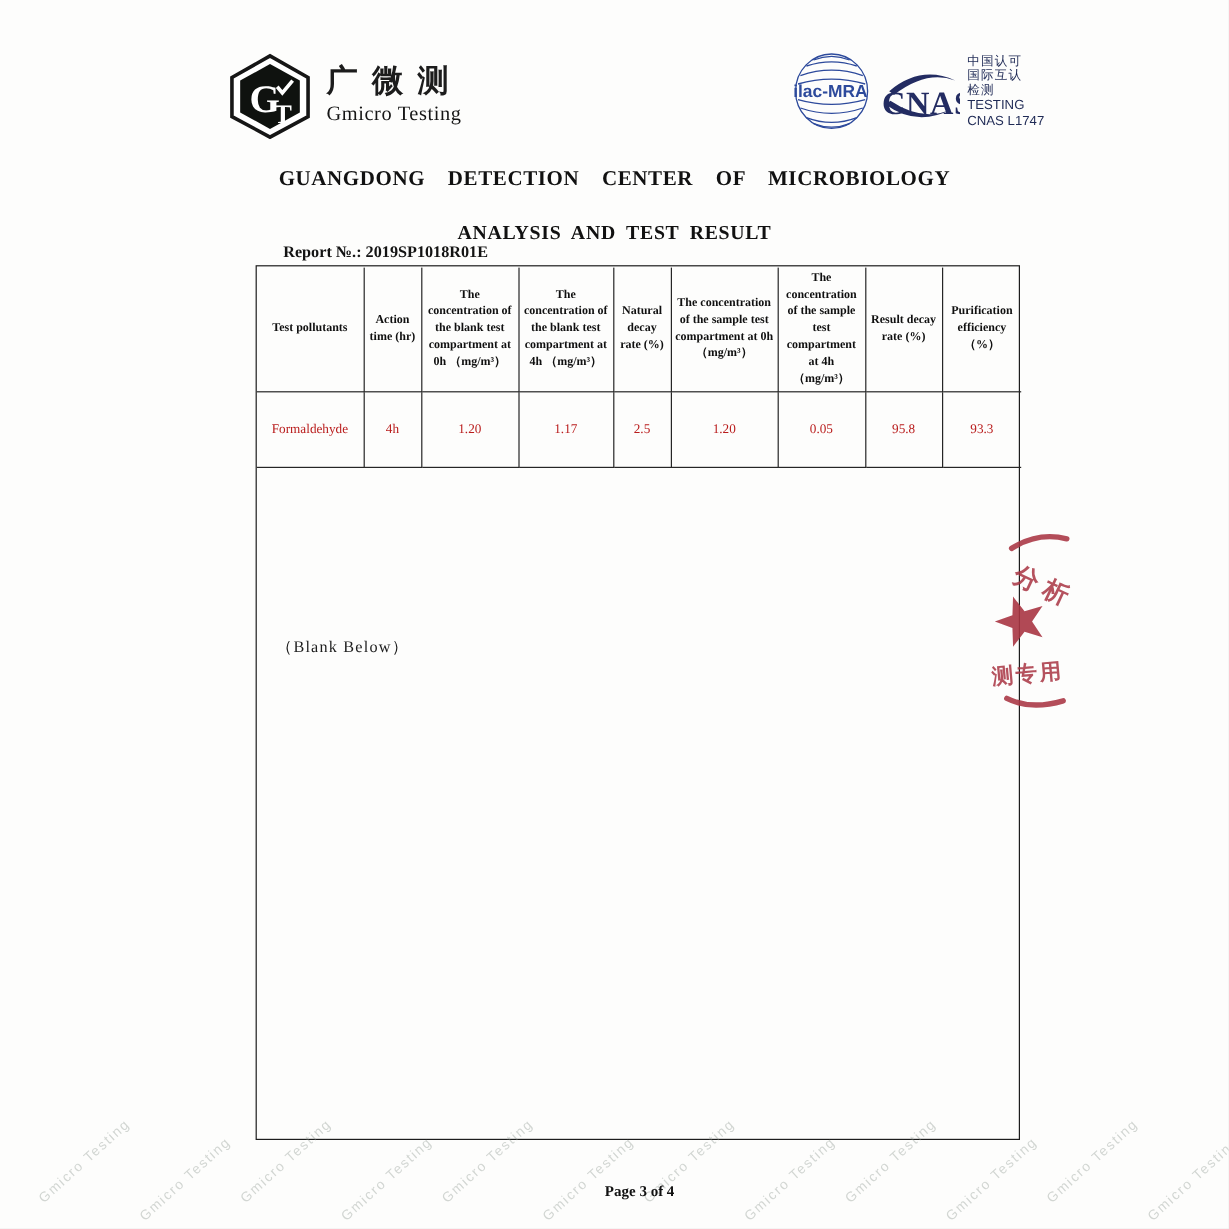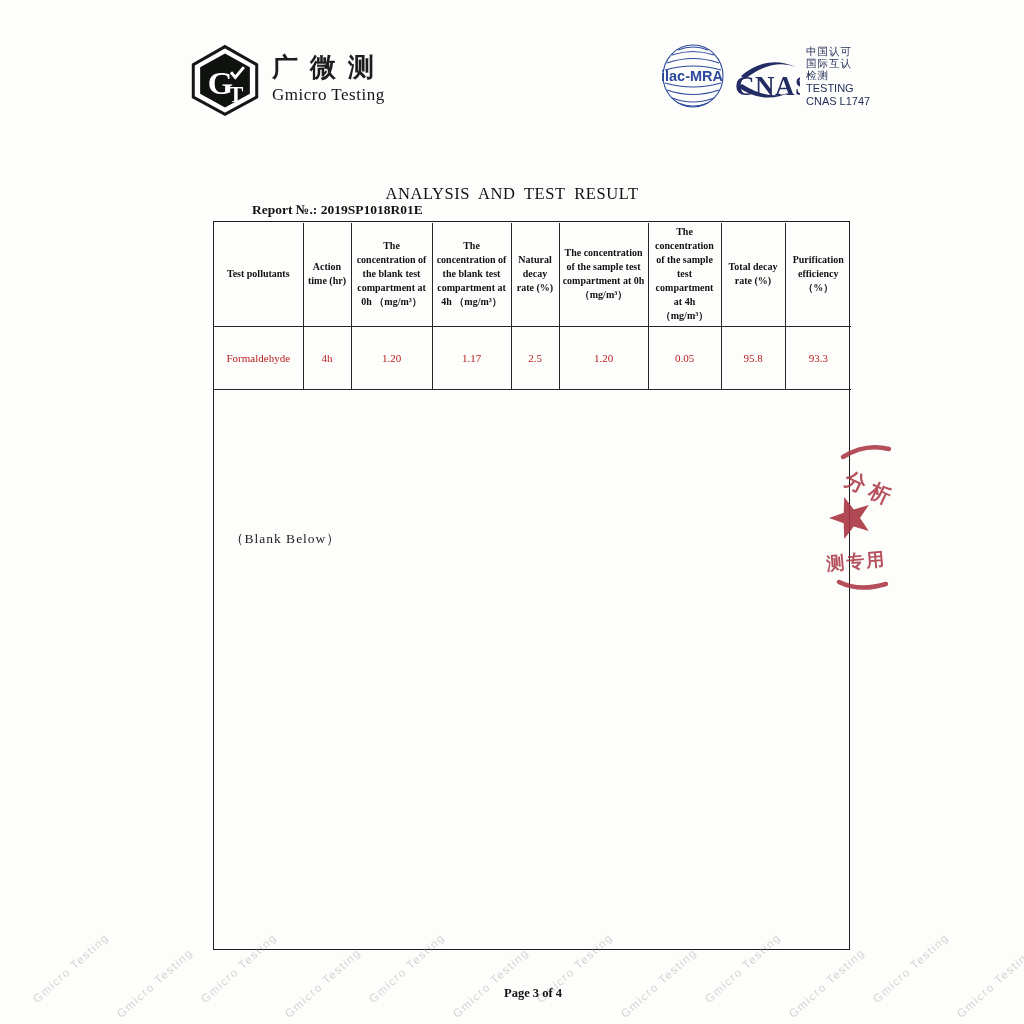--- a/index.html
+++ b/index.html
@@ -21,23 +21,23 @@
   .accr-text .cn { font-size:10.5px; font-weight:normal; line-height:12px; letter-spacing:1px; }
   .accr-text .en { font-size:11px; font-weight:normal; line-height:13px; font-family:"Liberation Sans", sans-serif; }
 
   
   .title {
     position:absolute; top:138px; left:0; width:100%; text-align:center;
     font-size:17.5px; font-weight:bold; letter-spacing:0.5px; word-spacing:14px; color:#111;
   }
   .subtitle {
     position:absolute; top:184px; left:0; width:100%; text-align:center;
-    font-size:16.5px; font-weight:normal; letter-spacing:0.6px; word-spacing:4px; color:#111;
-  }
-  .report-no { position:absolute; left:252px; top:202px; font-size:13.5px; font-weight:bold; color:#131313; }
+    font-size:16.5px; font-weight:bold; letter-spacing:0.6px; word-spacing:4px; color:#111;
+  }
+  .report-no { position:absolute; left:236px; top:202px; font-size:13.5px; font-weight:bold; color:#131313; }
 
   
   .outer-box {
     position:absolute; left:213px; top:221px; width:637px; height:729px;
     border:1.6px solid #1d1d1d; background:transparent;
   }
   .intro { padding:5px 10px 3px 13px; }
   .intro-line { font-size:12.8px; font-weight:bold; line-height:18.5px; color:#141414; }
 
   table.results { width:100%; border-collapse:collapse; table-layout:fixed; margin-top:1px; }
@@ -118,20 +118,21 @@
     </svg>
     <div class="accr-text">
       <div class="cn">中国认可</div>
       <div class="cn">国际互认</div>
       <div class="cn">检测</div>
       <div class="en">TESTING</div>
       <div class="en">CNAS L1747</div>
     </div>
   </div>
 
+  <div class="title">GUANGDONG DETECTION CENTER OF MICROBIOLOGY</div>
   <div class="subtitle">ANALYSIS AND TEST RESULT</div>
   <div class="report-no">Report №.: 2019SP1018R01E</div>
 
   <div class="outer-box">
 
     <table class="results">
       <colgroup>
         <col style="width:89px">
           <col style="width:48px">
           <col style="width:81px">
@@ -144,21 +145,21 @@
       </colgroup>
       <thead>
         <tr>
           <th>Test pollutants</th>
           <th>Action time (hr)</th>
           <th>The concentration of the blank test compartment at 0h （mg/m³）</th>
           <th>The concentration of the blank test compartment at 4h （mg/m³）</th>
           <th>Natural decay rate (%)</th>
           <th>The concentration of the sample test compartment at 0h （mg/m³）</th>
           <th>The concentration of the sample test compartment at 4h （mg/m³）</th>
-          <th>Total decay rate (%)</th>
+          <th>Result decay rate (%)</th>
           <th>Purification efficiency （%）</th>
         </tr>
       </thead>
       <tbody>
         <tr class="row-0">
           <td>Formaldehyde</td>
           <td>4h</td>
           <td>1.20</td>
           <td>1.17</td>
           <td>2.5</td>

